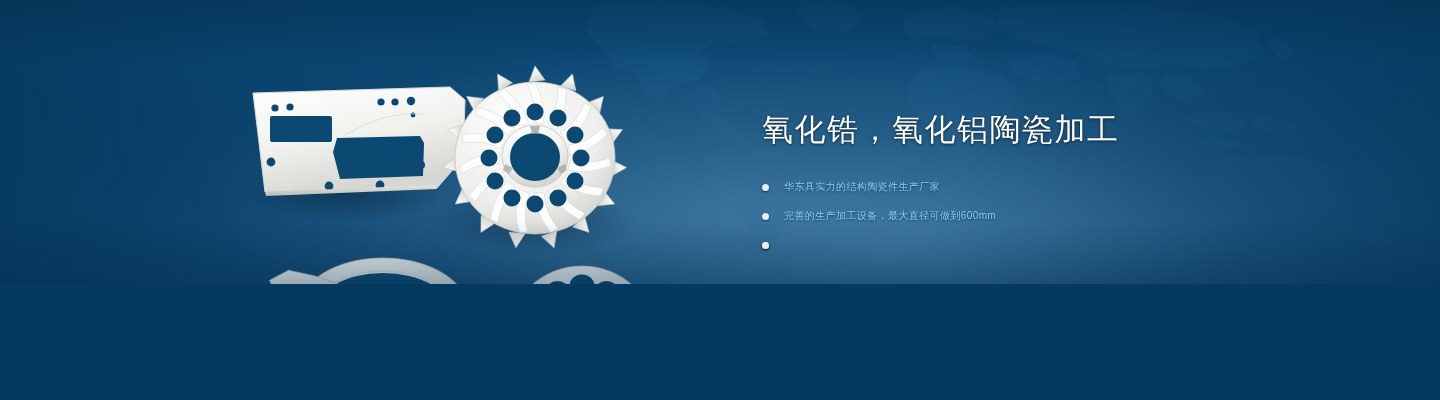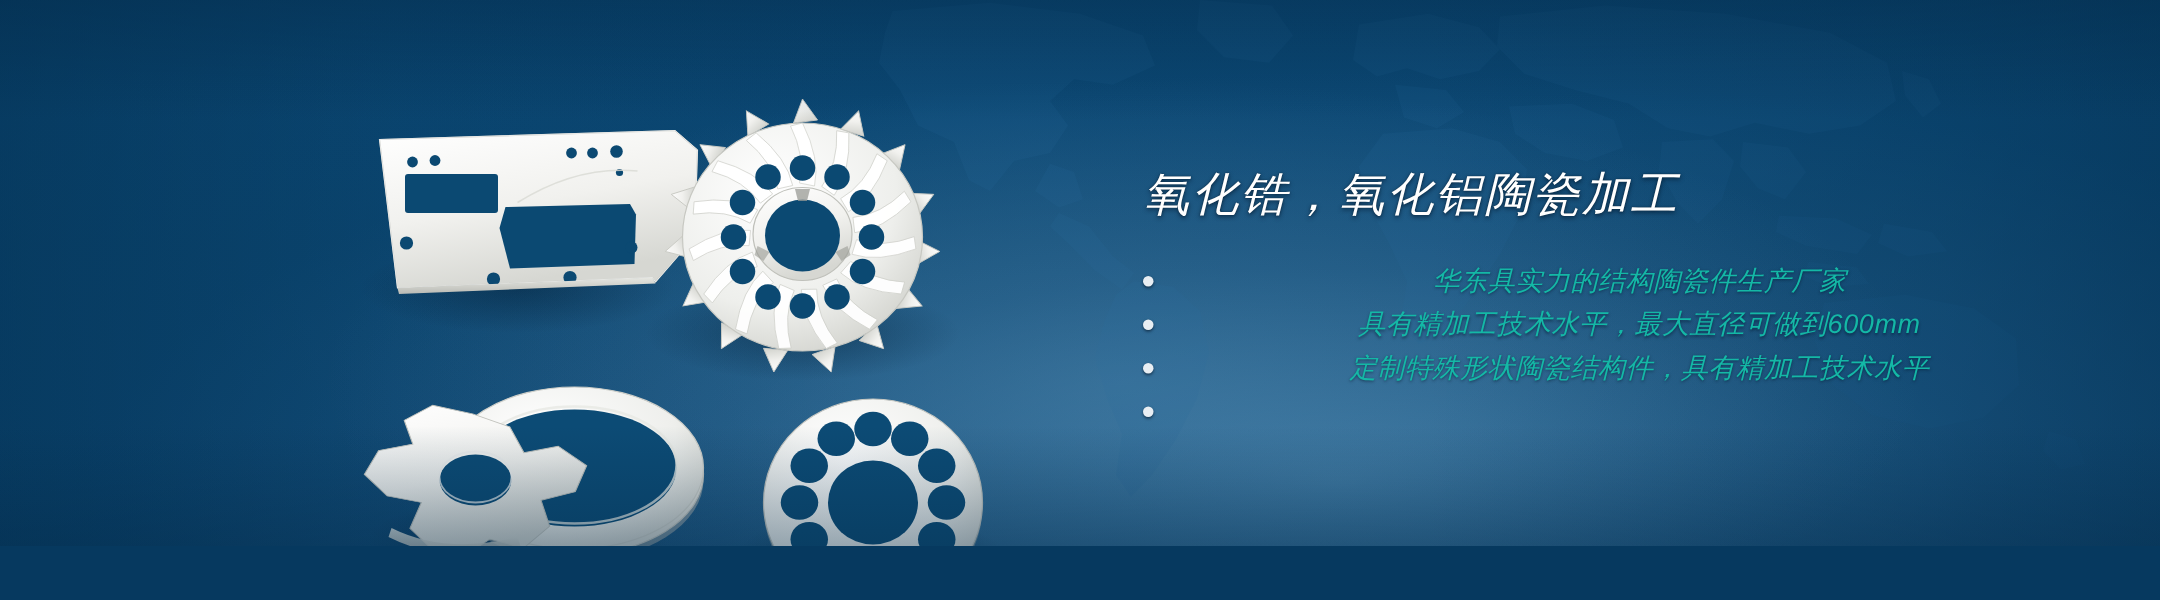--- a/index.html
+++ b/index.html
@@ -7,24 +7,23 @@
     padding: 0;
     background: #06395f;
   }
   body {
     font-family: "Liberation Sans", "DejaVu Sans", sans-serif;
   }
 
   .banner {
     position: relative;
     width: 1440px;
-    height: 364px;
+    height: 284px;
     overflow: hidden;
     background: #08426d;
-    font-style: italic;
   }
 
   
   .bg-base {
     position: absolute;
     inset: 0;
     background:
       radial-gradient(115% 150% at 62% 88%, rgba(92,150,190,0.55) 0%, rgba(60,115,158,0.30) 26%, rgba(20,80,125,0.10) 50%, rgba(8,66,109,0) 70%),
       linear-gradient(180deg, #0a4774 0%, #0a456f 45%, #0b4571 100%);
   }
@@ -81,27 +80,26 @@
   }
   .points {
     list-style: none;
     margin: 26px 0 0 0;
     padding: 0;
   }
   .point {
     position: relative;
     padding-left: 22px;
     margin-bottom: 7px;
-    font-size: 18px;
+    font-size: 10px;
     line-height: 22px;
-    color: #14b8a6;
+    color: #7dd3fc;
     letter-spacing: 0.4px;
     text-shadow: 0 1px 2px rgba(0,18,36,0.55);
     white-space: nowrap;
-    text-align: center;
   }
   .point:last-child { margin-bottom: 0; }
   .bullet-dot {
     position: absolute;
     left: 0;
     top: 8px;
     width: 7px;
     height: 7px;
     border-radius: 50%;
     background: #e8eef3;
@@ -325,25 +323,24 @@
   <div class="copy">
     <h1 class="headline">氧化锆，氧化铝陶瓷加工</h1>
 
     <ul class="points">
       <li class="point">
         <span class="bullet-dot"></span>
         <span>华东具实力的结构陶瓷件生产厂家</span>
       </li>
       <li class="point">
         <span class="bullet-dot"></span>
-        <span>具有精加工技术水平，最大直径可做到600mm</span>
+        <span>完善的生产加工设备，最大直径可做到600mm</span>
       </li>
       <li class="point">
         <span class="bullet-dot"></span>
-        <span>定制特殊形状陶瓷结构件，具有精加工技术水平</span>
       </li>
       <li class="point">
         <span class="bullet-dot"></span>
       </li>
     </ul>
   </div>
 
 </div>
 
 </body></html>

